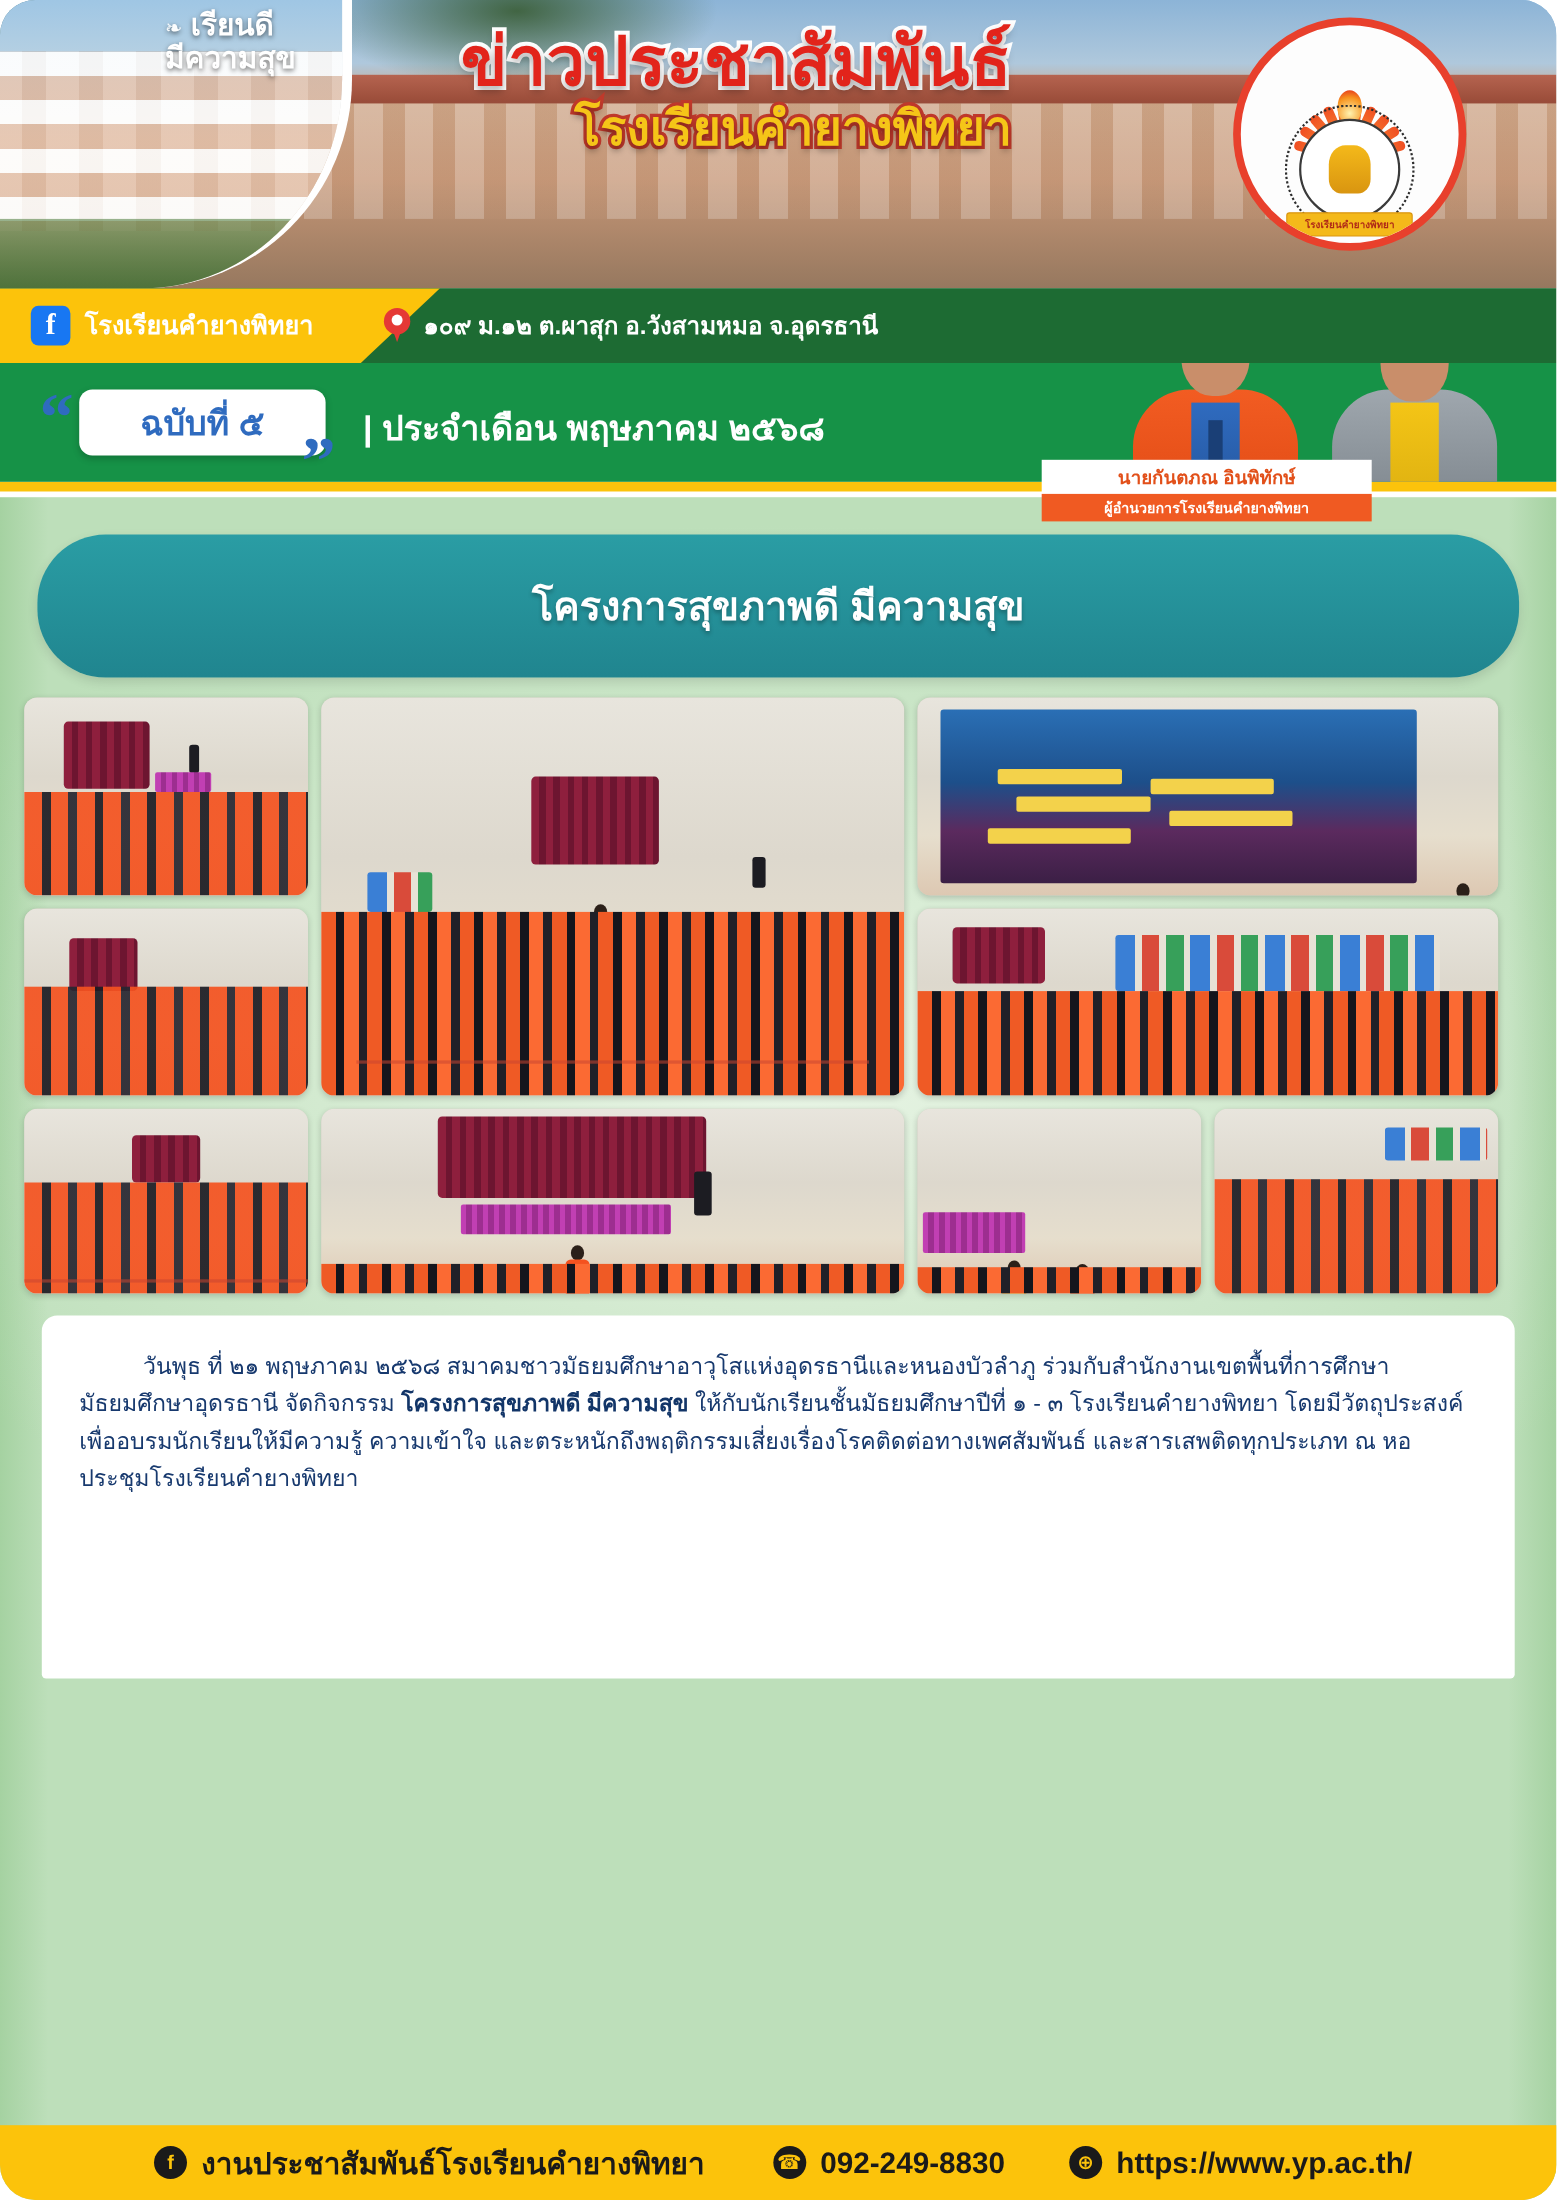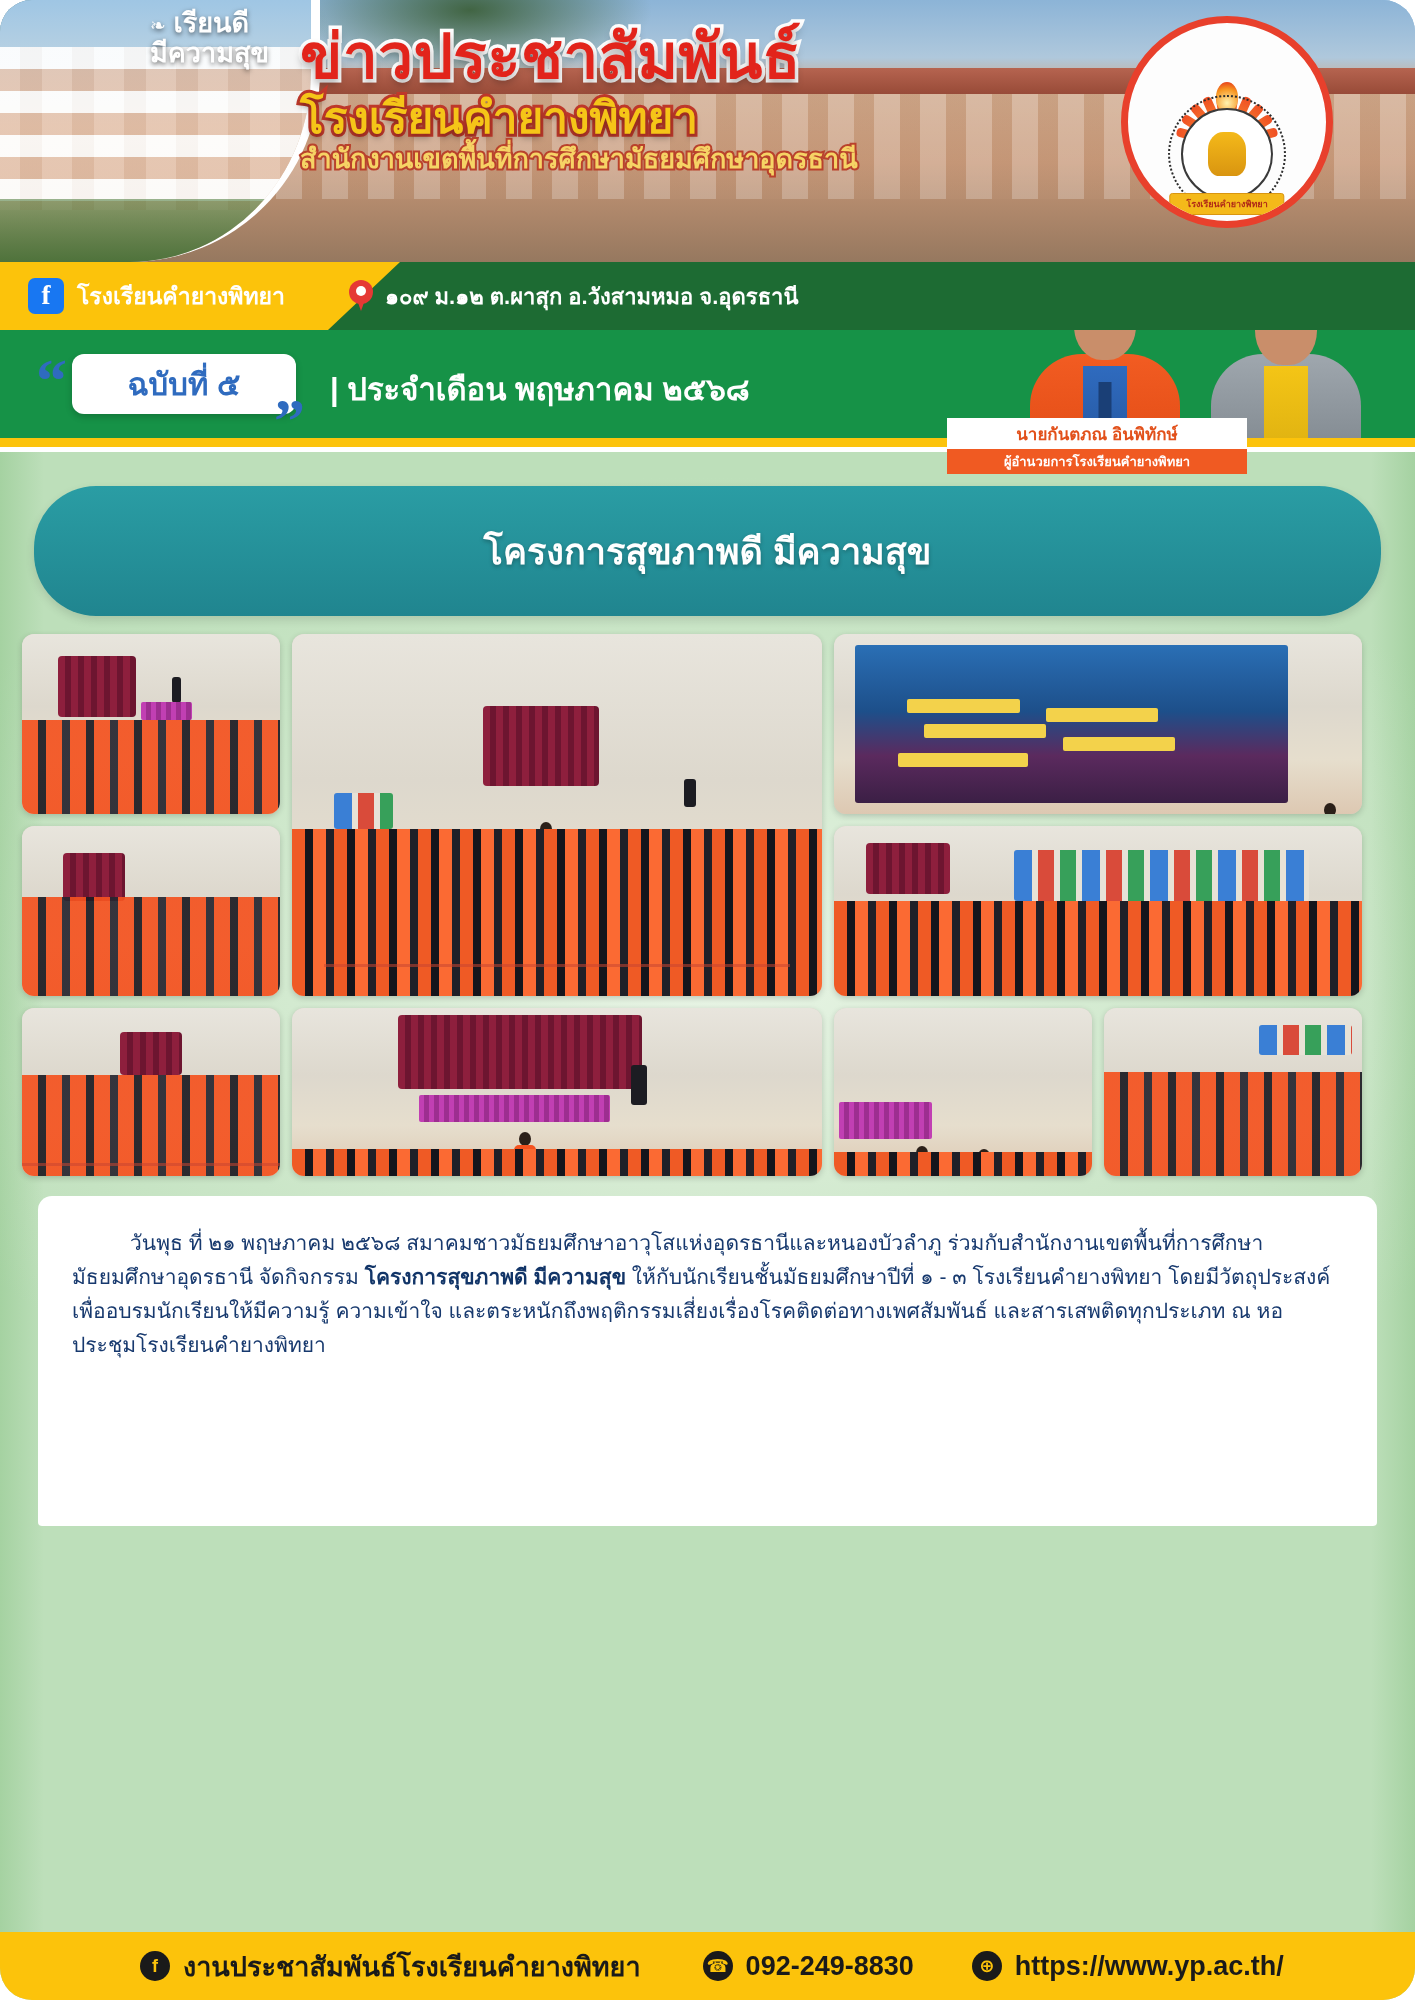--- a/index.html
+++ b/index.html
@@ -73,21 +73,21 @@
     position: absolute; left: 150px; top: 8px;
     color: #ffffff; text-align: left; line-height: 1.12;
     font-size: 27px; font-weight: bold;
     text-shadow: 0 2px 5px rgba(0,0,0,.55);
     z-index: 6;
   }
   .slogan .leaf { font-size: 19px; opacity:.95; }
 
   .hero-title-wrap {
     position: absolute; left: 300px; top: 26px; width: 620px;
-    text-align: left; z-index: 7;
+    text-align: right; z-index: 7;
   }
   .hero-title-1 {
     font-size: 62px; font-weight: bold; color: #e2241b;
     letter-spacing: .5px; line-height: 1;
     -webkit-text-stroke: 7px #ffffff;
     paint-order: stroke fill;
     text-shadow: 0 5px 8px rgba(0,0,0,.35);
   }
   .hero-title-2 {
     margin-top: 8px;
@@ -433,21 +433,20 @@
 
     <div class="slogan">
       <span class="leaf">❧</span>
       <span>เรียนดี</span><br>
       <span>มีความสุข</span>
     </div>
 
     <div class="hero-title-wrap">
       <div class="hero-title-1">ข่าวประชาสัมพันธ์</div>
       <div class="hero-title-2">โรงเรียนคำยางพิทยา</div>
-      <div class="hero-title-3">สำนักงานเขตพื้นที่การศึกษามัธยมศึกษาอุดรธานี</div>
     </div>
 
     <div class="emblem">
       <div class="rays">
         <div class="ray" style="transform:translateX(-50%) rotate(-75deg)"></div>
         <div class="ray" style="transform:translateX(-50%) rotate(-58deg)"></div>
         <div class="ray" style="transform:translateX(-50%) rotate(-41deg)"></div>
         <div class="ray" style="transform:translateX(-50%) rotate(-24deg)"></div>
         <div class="ray" style="transform:translateX(-50%) rotate(-8deg)"></div>
         <div class="ray" style="transform:translateX(-50%) rotate(8deg)"></div>

